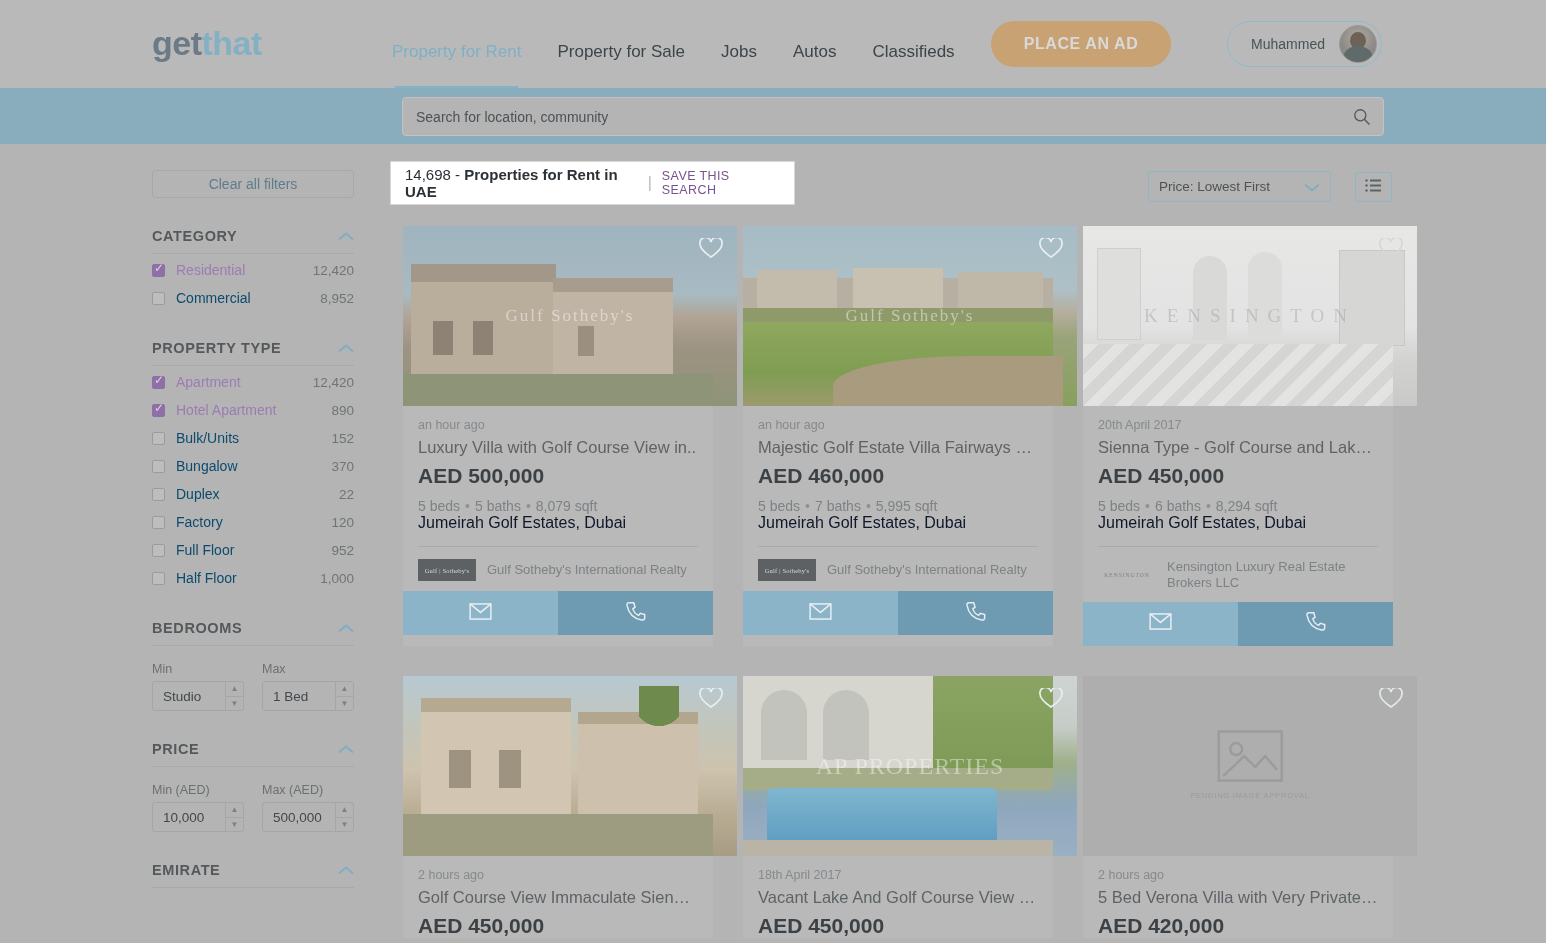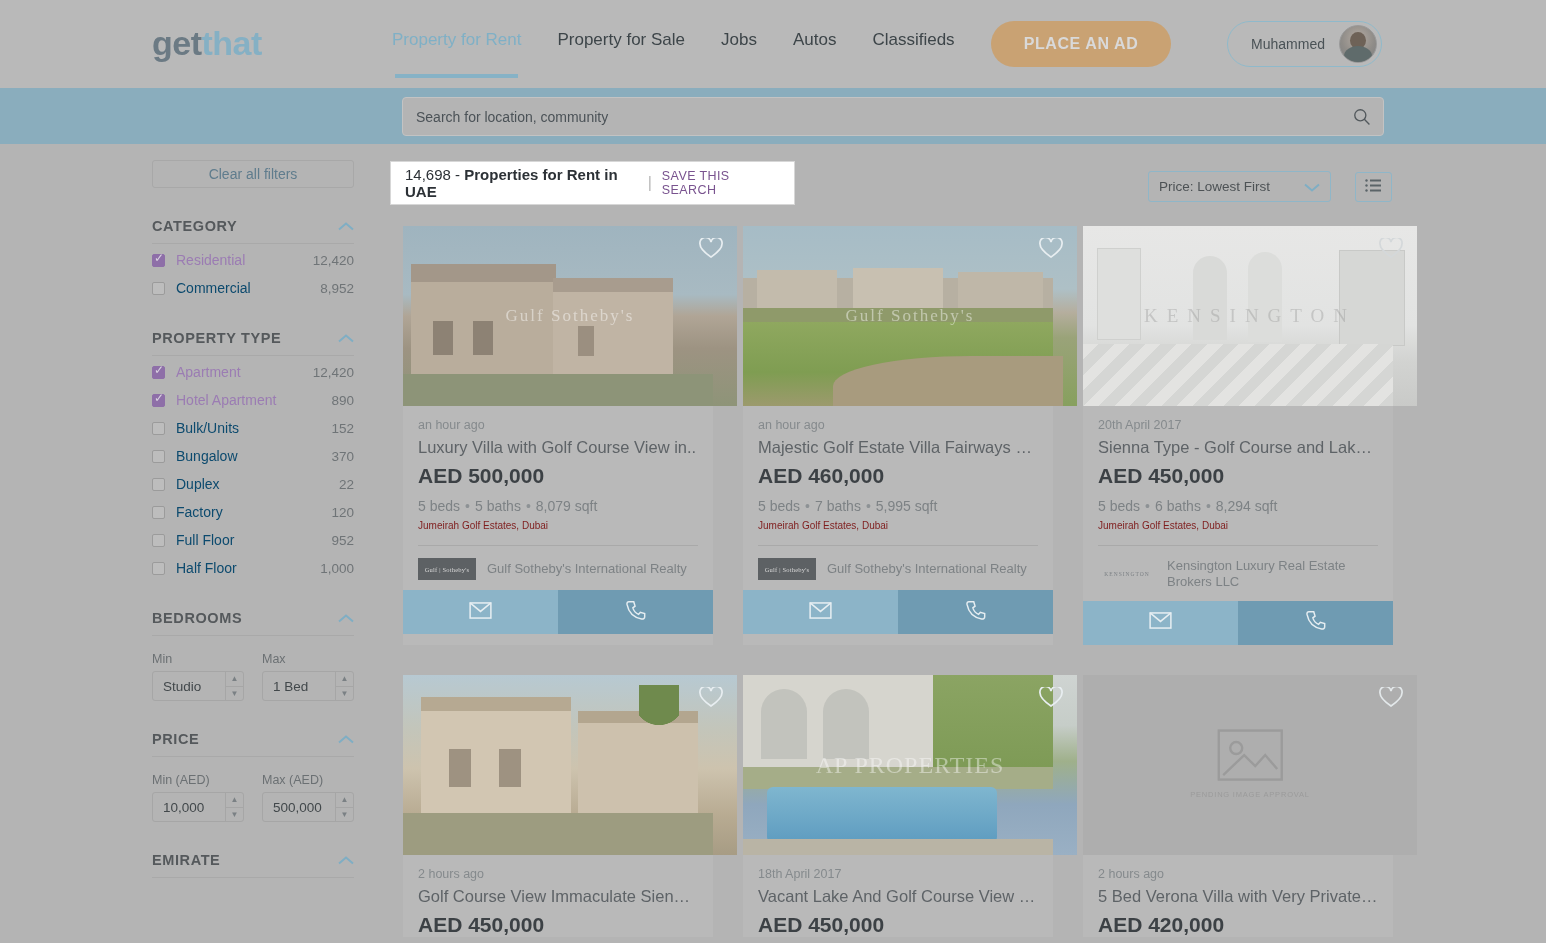--- a/index.html
+++ b/index.html
@@ -19,21 +19,21 @@
     background: #b9b9b9;
     border-bottom: 1px solid #a4adb1;
   }
   .logo {
     position: absolute; left: 152px; top: 24px;
     font-size: 34px; font-weight: bold; letter-spacing: -0.5px;
   }
   .logo .get { color: #6b7a84; }
   .logo .that { color: #85b0c4; }
 
-  .nav { position: absolute; left: 392px; top: 30px; display: flex; align-items: center; }
+  .nav { position: absolute; left: 392px; top: 42px; display: flex; align-items: center; }
   .nav a {
     font-size: 17px; color: #3d4549; text-decoration: none; margin-right: 36px;
     position: relative; padding-bottom: 28px; display: inline-block;
   }
   .nav a.active { color: #7fb0c6; }
   .nav a.active::after {
     content: ""; position: absolute; left: 3px; right: 3px; bottom: 0;
     height: 4px; background: #86b2c6;
   }
 
@@ -76,21 +76,21 @@
   }
   .search-box input {
     flex: 1; border: none; outline: none; background: transparent;
     font-size: 14px; color: #3f4447; padding-left: 13px;
     font-family: "Liberation Sans", sans-serif;
   }
   .search-box input::placeholder { color: #4b5257; }
   .search-ico { width: 44px; display: flex; align-items: center; justify-content: center; cursor: pointer; }
 
   
-  .sidebar { position: absolute; left: 152px; top: 160px; width: 202px; }
+  .sidebar { position: absolute; left: 152px; top: 170px; width: 202px; }
   .clear-filters {
     width: 202px; height: 28px; background: transparent;
     border: 1px solid #a8a8a8; border-radius: 3px;
     color: #5f7c8d; font-size: 14px; cursor: pointer;
     font-family: "Liberation Sans", sans-serif;
   }
   .fgroup { margin-top: 30px; }
   .fgroup-head {
     display: flex; align-items: center; justify-content: space-between;
     padding-bottom: 9px; border-bottom: 1px solid #a9a9a9; margin-top: 27px;
@@ -180,21 +180,21 @@
   }
   .card-body { padding: 12px 15px 0 15px; }
   .c-time { font-size: 12.5px; color: #858a8d; }
   .c-title {
     font-size: 16.5px; color: #5e6367; margin-top: 6px;
     white-space: nowrap; overflow: hidden; text-overflow: ellipsis;
   }
   .c-price { font-size: 21px; font-weight: bold; color: #3c4145; margin-top: 7px; }
   .c-specs { font-size: 14px; color: #7d8285; margin-top: 10px; }
   .c-specs .dot { color: #8d9295; margin: 0 5px; }
-  .c-loc { font-size: 10px; color: #7f1d1d; margin-top: 6px; }
+  .c-loc { font-size: 16px; color: #0f172a; }
   .c-agent {
     display: flex; align-items: center; gap: 11px;
     margin-top: 14px; padding-top: 12px; border-top: 1px solid #a9a9a9;
     padding-bottom: 10px;
   }
   .agent-logo {
     width: 58px; height: 22px; flex: 0 0 auto;
     background: #5d6164; display: flex; align-items: center; justify-content: center;
     font-size: 6.5px; color: #d8d8d8; font-family: "Liberation Serif", serif;
     letter-spacing: 0.2px;

